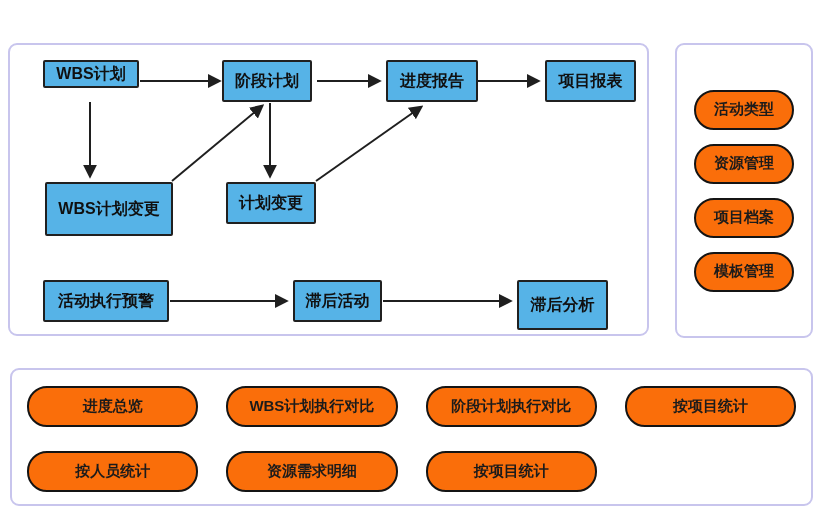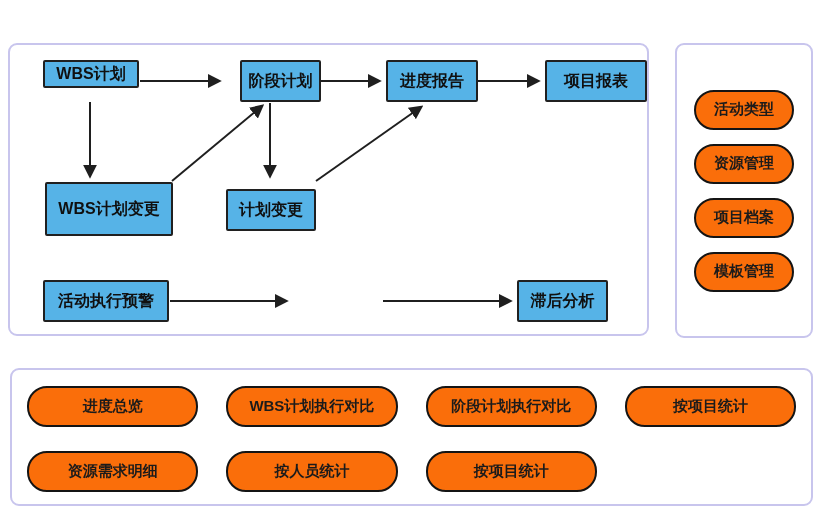--- a/index.html
+++ b/index.html
@@ -48,28 +48,28 @@
     border: 2px solid #141414;
     border-radius: 20px;
     display: flex; align-items: center; justify-content: center;
     font-size: 15px; font-weight: bold; color: #1b1b1b;
     cursor: pointer;
   }
   .pill-side { height: 40px; min-width: 100px; padding: 0 13px; }
   .pill-grid { height: 41px; width: 100%; }
   
   .n-wbs-plan         { left: 43px;  top: 60px;  width: 96px;  height: 28px; }
-  .n-stage-plan       { left: 240px; top: 60px;  width: 81px;  height: 42px; }
+  .n-stage-plan       { left: 222px; top: 60px;  width: 90px;  height: 42px; }
   .n-progress-report  { left: 386px; top: 60px;  width: 92px;  height: 42px; }
-  .n-project-report   { left: 545px; top: 60px;  width: 102px;  height: 42px; }
+  .n-project-report   { left: 545px; top: 60px;  width: 91px;  height: 42px; }
   .n-wbs-plan-change  { left: 45px;  top: 182px; width: 128px; height: 54px; }
-  .n-plan-change      { left: 226px; top: 189px; width: 90px;  height: 42px; }
+  .n-plan-change      { left: 226px; top: 182px; width: 90px;  height: 42px; }
   .n-activity-warning { left: 43px;  top: 280px; width: 126px; height: 42px; }
   .n-lag-activity     { left: 293px; top: 280px; width: 89px;  height: 42px; }
-  .n-lag-analysis     { left: 517px; top: 280px; width: 91px;  height: 42px; }
+  .n-lag-analysis     { left: 517px; top: 280px; width: 91px;  height: 50px; }
 </style>
 </head>
 <body>
 
 <div class="page">
 
   <div class="panel panel-main"></div>
 
   <svg class="arrows" viewBox="0 0 823 521" xmlns="http://www.w3.org/2000/svg">
     <defs>
@@ -90,32 +90,33 @@
     </g>
   </svg>
 
   <div class="node n-wbs-plan">WBS计划</div>
   <div class="node n-stage-plan">阶段计划</div>
   <div class="node n-progress-report">进度报告</div>
   <div class="node n-project-report">项目报表</div>
   <div class="node n-wbs-plan-change">WBS计划变更</div>
   <div class="node n-plan-change">计划变更</div>
   <div class="node n-activity-warning">活动执行预警</div>
+  <div class="node n-lag-activity">滞后活动</div>
   <div class="node n-lag-analysis">滞后分析</div>
 
   <div class="panel panel-right">
     <div class="pill pill-side">活动类型</div>
     <div class="pill pill-side">资源管理</div>
     <div class="pill pill-side">项目档案</div>
     <div class="pill pill-side">模板管理</div>
   </div>
 
   <div class="panel panel-bottom">
     <div class="pill pill-grid">进度总览</div>
     <div class="pill pill-grid">WBS计划执行对比</div>
     <div class="pill pill-grid">阶段计划执行对比</div>
     <div class="pill pill-grid">按项目统计</div>
+    <div class="pill pill-grid">按人员统计</div>
     <div class="pill pill-grid">资源需求明细</div>
-    <div class="pill pill-grid">按人员统计</div>
     <div class="pill pill-grid">按项目统计</div>
   </div>
 
 </div>
 
 </body></html>

